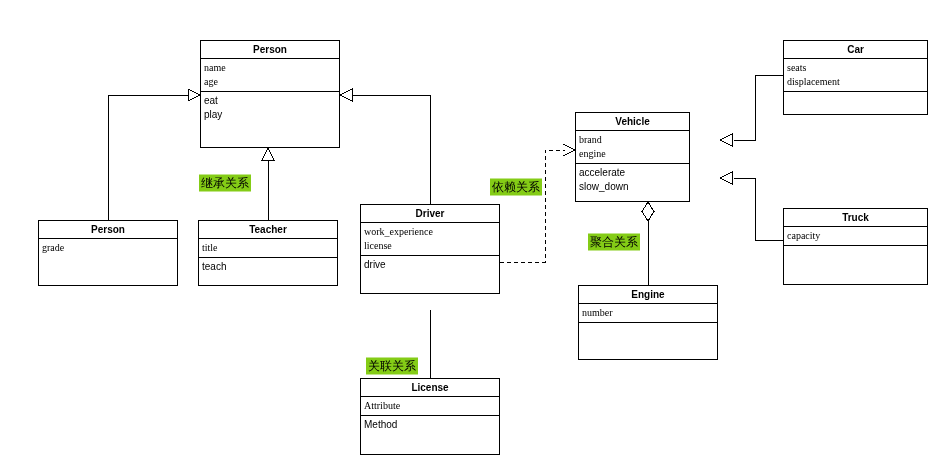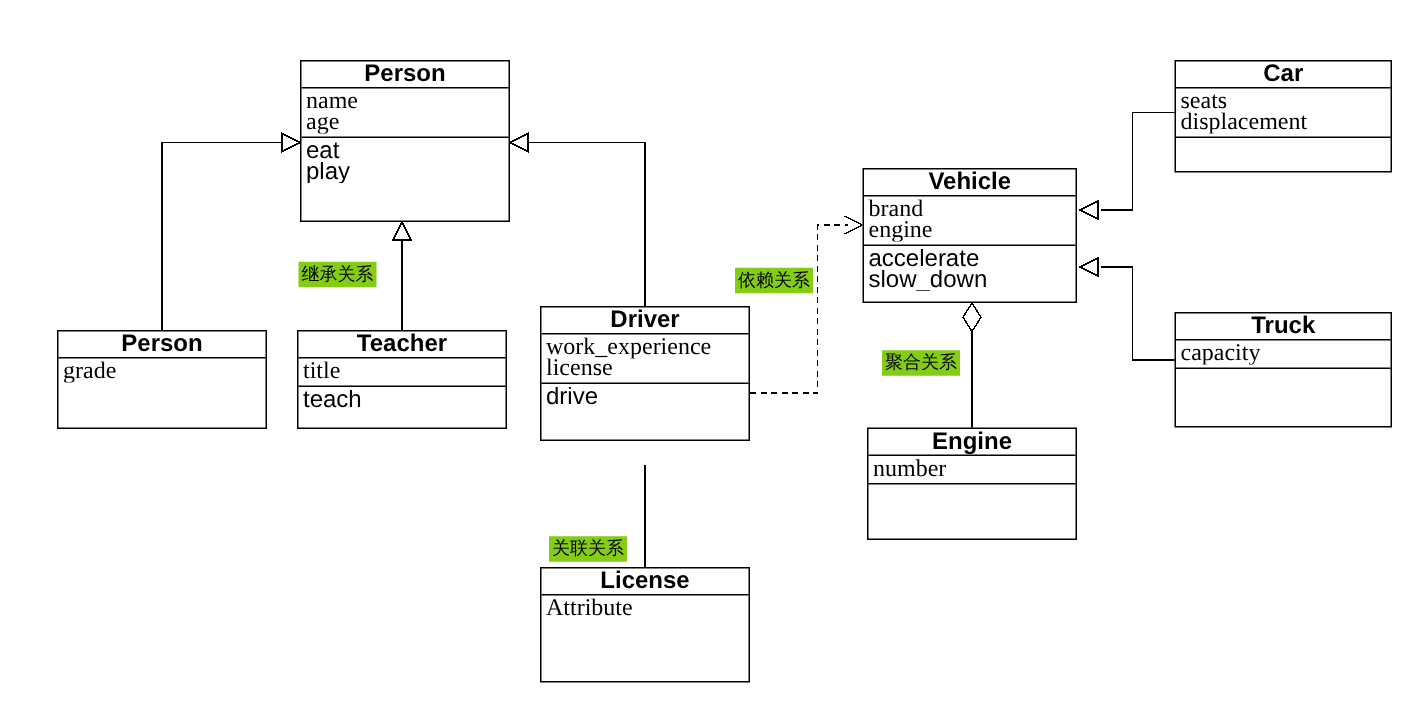--- a/index.html
+++ b/index.html
@@ -5,35 +5,35 @@
   * { margin:0; padding:0; box-sizing:border-box; }
   html,body { background:#ffffff; }
   body { font-family:"Liberation Sans", sans-serif; color:#000; }
   .canvas {
     position:relative; width:946px; height:475px;
     background:#ffffff; overflow:hidden;
   }
   .edges-svg { position:absolute; left:0; top:0; width:946px; height:475px; }
   .uml-class {
     position:absolute; background:#ffffff; border:1px solid #000000;
-    display:flex; flex-direction:column; font-size:16px; line-height:14px;
+    display:flex; flex-direction:column; font-size:10px; line-height:14px;
   }
   .cls-title {
     height:18px; line-height:17px; font-weight:bold; text-align:center;
     border-bottom:1px solid #000000; padding:0 2px; overflow:hidden; white-space:nowrap;
   }
   .cls-attrs { padding:2px 0;font-family:Liberation Serif, serif; }
   .cls-methods { border-top:1px solid #000000; padding:2px 0; flex:1; }
   .cls-row { height:14px; padding:0 3px; white-space:nowrap; overflow:hidden; }
 
   #cls-person  { left:200px; top:40px;  width:140px; height:108px; }
   #cls-student { left:38px;  top:220px; width:140px; height:66px; }
   #cls-teacher { left:198px; top:220px; width:140px; height:66px; }
   #cls-driver  { left:360px; top:204px; width:140px; height:90px;justify-content:center; }
-  #cls-vehicle { left:575px; top:112px; width:143px; height:90px; }
+  #cls-vehicle { left:575px; top:112px; width:115px; height:90px; }
   #cls-car     { left:783px; top:40px;  width:145px; height:75px; }
   #cls-truck   { left:783px; top:208px; width:145px; height:77px; }
   #cls-engine  { left:578px; top:285px; width:140px; height:75px; }
   #cls-license { left:360px; top:378px; width:140px; height:77px; }
 
   .edge-label {
     position:absolute; font-size:12px; background:#84cc16; padding:0 2px;
     transform:translate(-50%,-50%); white-space:nowrap;
   }
   #lbl-inheritance { left:225px; top:183px; }
@@ -147,20 +147,23 @@
       <div class="cls-row">number</div>
     </div>
     <div class="cls-methods"></div>
   </div>
 
   <div class="uml-class" id="cls-license">
     <div class="cls-title">License</div>
     <div class="cls-attrs">
       <div class="cls-row">Attribute</div>
     </div>
+    <div class="cls-methods">
+      <div class="cls-row">Method</div>
+    </div>
   </div>
 
   <div class="edge-label" id="lbl-inheritance">继承关系</div>
   <div class="edge-label" id="lbl-dependency">依赖关系</div>
   <div class="edge-label" id="lbl-aggregation">聚合关系</div>
   <div class="edge-label" id="lbl-association">关联关系</div>
 
 </div>
 
 </body></html>

